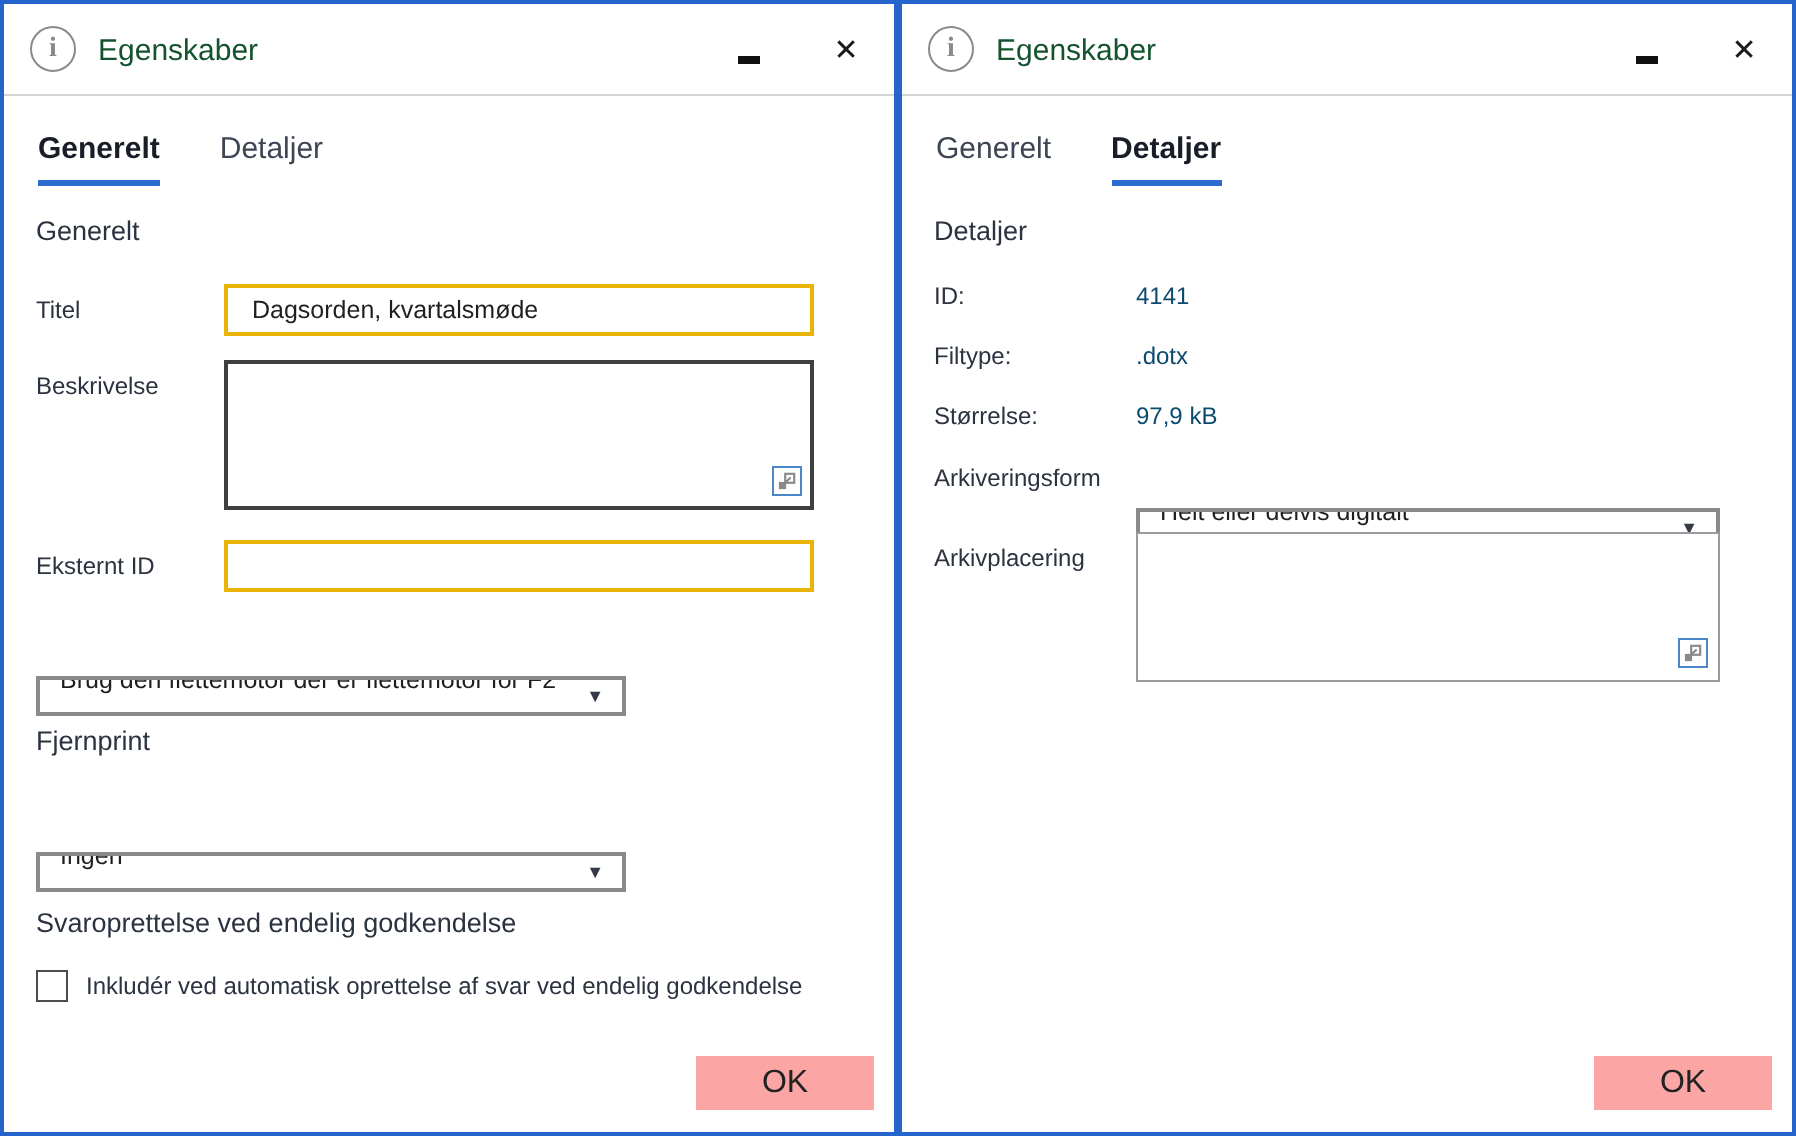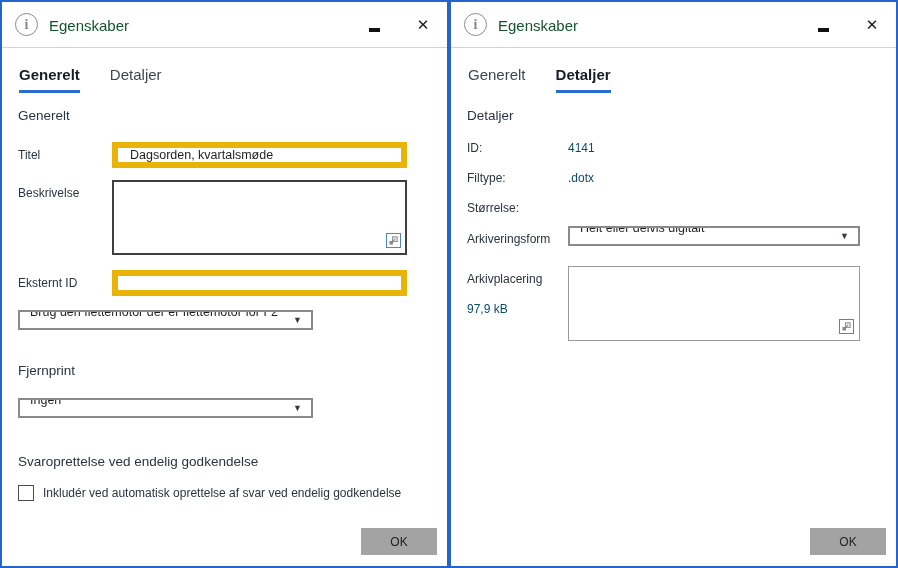--- a/index.html
+++ b/index.html
@@ -69,33 +69,33 @@
   }
   .row .lbl {
     flex:0 0 94px;
     font-size:12px; color:#2b3340;
   }
   .win-right .row .lbl { flex:0 0 101px; }
   .row.single .lbl { line-height:26px; }
   .row.multi .lbl { padding-top:6px; }
   .txt-input {
     width:295px; height:26px;
-    border:6px solid #eab308; background:#fff;
+    border:2px solid #eab308; background:#fff;
     font-family:"Liberation Sans", sans-serif;
     font-size:12.5px; color:#1f1f1f;
     padding:0 12px; outline:none;
   }
   .dropdown {
     position:relative;
     width:295px; height:14px;
     border:2px solid #8a8a8a; background:#fff;
     font-size:12.5px; color:#1f1f1f;
     display:flex; align-items:center;
     padding:0 26px 16px 10px;
-    white-space:nowrap; overflow:hidden;
+    white-space:nowrap; overflow:hidden;margin-top:28px;
   }
   .dd-arrow {
     position:absolute; right:9px; top:50%;
     transform:translateY(-52%);
     font-size:9px; color:#333a45;
   }
   .box-wrap { position:relative; }
   .txt-area {
     display:block;
     width:295px; height:75px;
@@ -124,41 +124,41 @@
   }
   .checkbox {
     width:16px; height:16px;
     border:1px solid #4d4d4d; background:#fff;
     flex:0 0 16px;
   }
   .check-lbl { font-size:12px; color:#2b3340; }
   
   .ok-btn {
     position:absolute; right:10px; bottom:11px;
-    width:76px; height:27px;
-    background:#a3a3a3; border:none;
+    width:89px; height:27px;
+    background:#fca5a5; border:none;
     font-family:"Liberation Sans", sans-serif;
-    font-size:12px; color:#222;
+    font-size:16px; color:#222;
     cursor:default;
   }
   
   .l-sec-general   { top:106px; }
   .l-row-titel     { top:140px; }
   .l-row-beskr     { top:178px; }
   .l-row-ekstern   { top:268px; }
   .l-row-flette    { top:308px; }
   .l-sec-fjern     { top:361px; }
   .l-row-godkendt  { top:396px; }
   .l-sec-svar      { top:452px; }
   .l-row-check     { top:483px; }
   
   .r-sec-detaljer  { top:106px; }
   .r-row-id        { top:139px; }
   .r-row-filtype   { top:169px; }
-  .r-row-str       { top:199px;flex-direction:column; }
+  .r-row-str       { top:199px; }
   .r-row-arkform   { top:224px; }
   .r-row-arkplac   { top:264px; }
 </style>
 </head>
 <body>
 
 <div class="stage">
 
   <div class="window win-left">
     <div class="titlebar">

